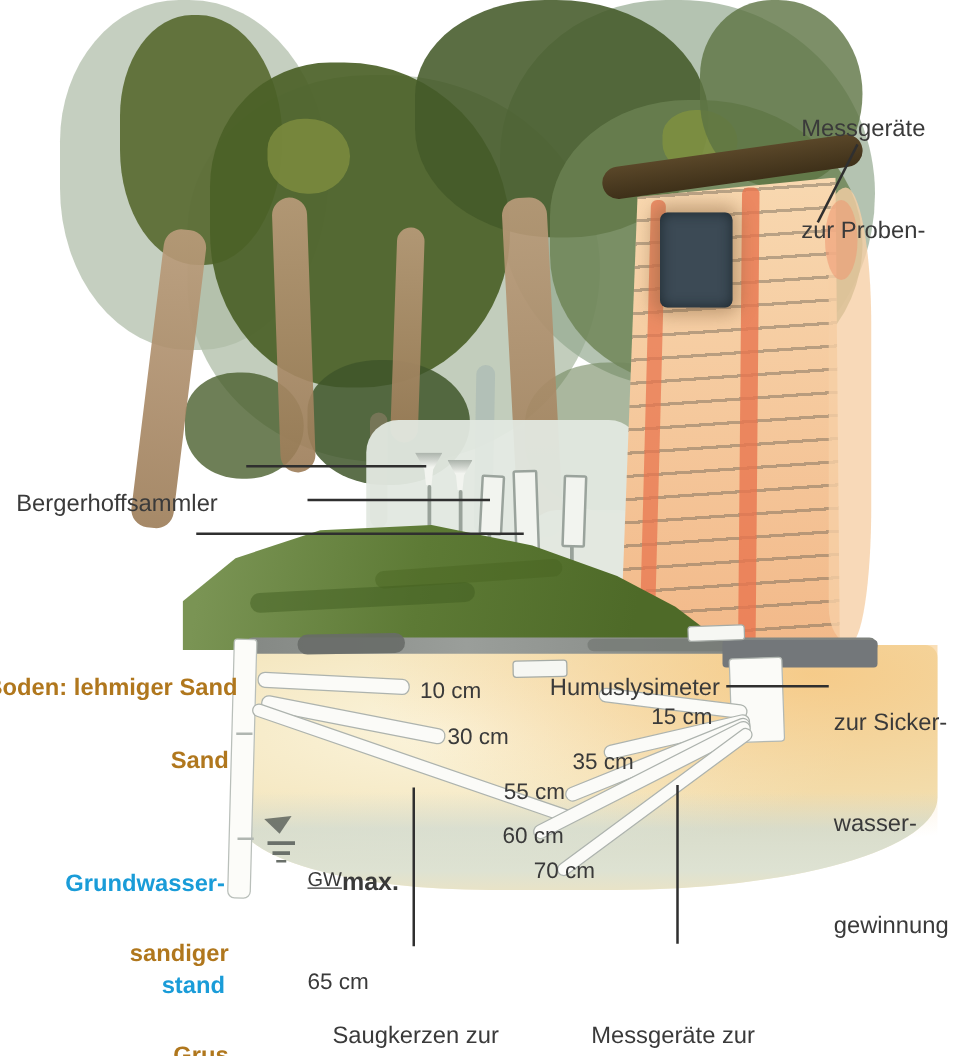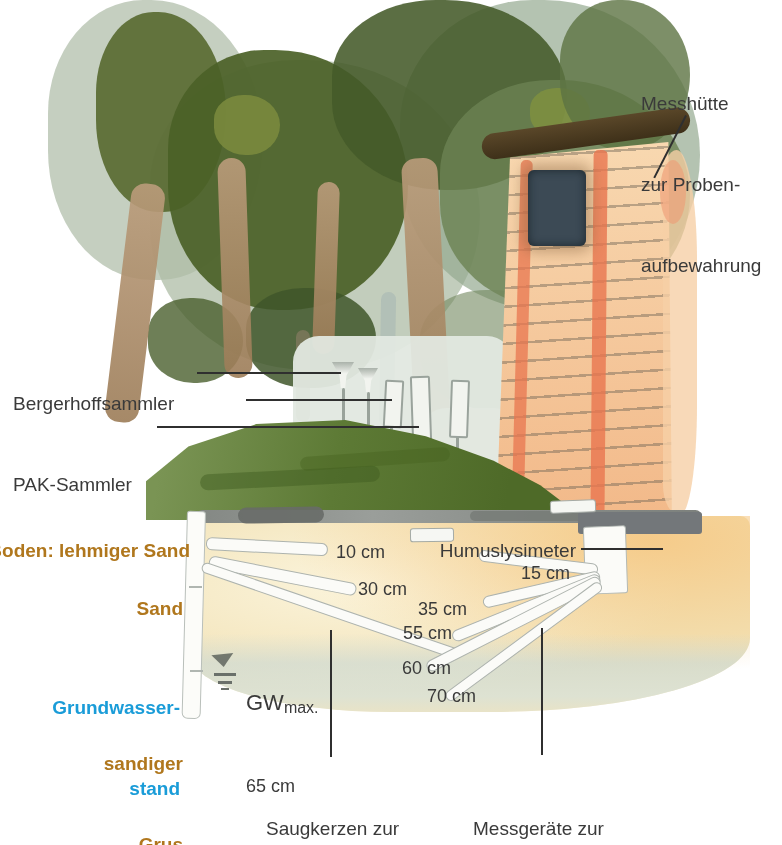--- a/index.html
+++ b/index.html
@@ -19,22 +19,22 @@
   .funnel{position:absolute;background:linear-gradient(#aab2aa,#f2f4ef 45%);
           clip-path:polygon(0 0,100% 0,66% 52%,60% 100%,40% 100%,34% 52%);}
   .probe{position:absolute;background:#fbfbf8;border:1.5px solid var(--c-probe);border-radius:6px;transform-origin:left center;}
   .probe.r{transform-origin:right center;}
   .leader{position:absolute;background:var(--c-leader-line);}
   .lbl{position:absolute;font-size:19px;line-height:27px;white-space:pre;z-index:10;}
   .lbl.small{font-size:18px;line-height:24px;}
   .lbl.right{text-align:right;}
   .layerlbl{color:var(--c-soil-layer-label);font-weight:bold;}
   .gwlbl{color:var(--c-groundwater-label);font-weight:bold;}
-  .gwmain{font-size:22px;line-height:26px;}
-  .gwsub{font-size:16px;vertical-align:-3px;}
+  .gwmain{font-size:16px;line-height:26px;text-decoration:underline;}
+  .gwsub{font-size:20px;vertical-align:-3px;font-weight:bold;}
   .tick{position:absolute;height:2px;background:#b0b6b1;}
 </style>
 </head>
 <body>
 
 <div id="stage">
 
   <div>
     <div class="blob" style="left:48px;top:0;width:215px;height:280px;background:#b7c3b0;opacity:.8;"></div>
     <div class="blob" style="left:150px;top:60px;width:330px;height:310px;background:#adbca6;opacity:.75;"></div>
@@ -134,56 +134,59 @@
 
   <div class="leader" style="left:654px;top:177px;width:70px;height:1.5px;z-index:9;transform:rotate(-63deg);transform-origin:left center;"></div>
   <div class="leader" style="left:197px;top:372px;width:144px;height:1.5px;z-index:9;"></div>
   <div class="leader" style="left:246px;top:399px;width:146px;height:1.5px;z-index:9;"></div>
   <div class="leader" style="left:157px;top:426px;width:262px;height:1.5px;z-index:9;"></div>
   <div class="leader" style="left:581px;top:548px;width:82px;height:1.5px;z-index:9;"></div>
   <div class="leader" style="left:330px;top:630px;width:1.5px;height:127px;z-index:9;"></div>
   <div class="leader" style="left:541px;top:628px;width:1.5px;height:127px;z-index:9;"></div>
 
   <div class="lbl" style="left:641px;top:36px;">
-    <div>Messhütte</div>
+    <div>Messgeräte</div>
     <div>zur Proben-</div>
-    <div>aufbewahrung</div>
   </div>
 
   <div class="lbl" style="left:13px;top:336px;">
     <div>Bergerhoffsammler</div>
-    <div>PAK-Sammler</div>
   </div>
 
   <div class="lbl right layerlbl" style="right:592px;top:537px;">Boden: lehmiger Sand</div>
   <div class="lbl right layerlbl" style="right:599px;top:595px;">Sand</div>
   <div class="lbl right gwlbl" style="right:602px;top:640px;">
     <div>Grundwasser-</div>
     <div>stand</div>
   </div>
   <div class="lbl right layerlbl" style="right:599px;top:696px;">
     <div>sandiger</div>
     <div>Grus</div>
   </div>
 
   <div class="lbl" style="left:246px;top:636px;">
     <div><span class="gwmain">GW</span><span class="gwsub">max.</span></div>
     <div class="small" style="font-size:18px;line-height:22px;">65 cm</div>
   </div>
 
   <div class="lbl small" style="left:336px;top:540px;">10 cm</div>
   <div class="lbl small" style="left:358px;top:577px;">30 cm</div>
-  <div class="lbl small" style="left:418px;top:597px;">35 cm</div>
+  <div class="lbl small" style="left:458px;top:597px;">35 cm</div>
   <div class="lbl small" style="left:403px;top:621px;">55 cm</div>
   <div class="lbl small" style="left:402px;top:656px;">60 cm</div>
   <div class="lbl small" style="left:427px;top:684px;">70 cm</div>
 
   <div class="lbl" style="right:206px;top:537px;">Humuslysimeter</div>
   <div class="lbl small" style="left:521px;top:561px;">15 cm</div>
 
+  <div class="lbl" style="left:667px;top:511px;">
+    <div>zur Sicker-</div>
+    <div>wasser-</div>
+    <div>gewinnung</div>
+  </div>
 
   <div class="lbl" style="left:266px;top:761px;">
     <div>Saugkerzen zur</div>
     
     
   </div>
 
   <div class="lbl" style="left:473px;top:761px;">
     <div>Messgeräte zur</div>
     

